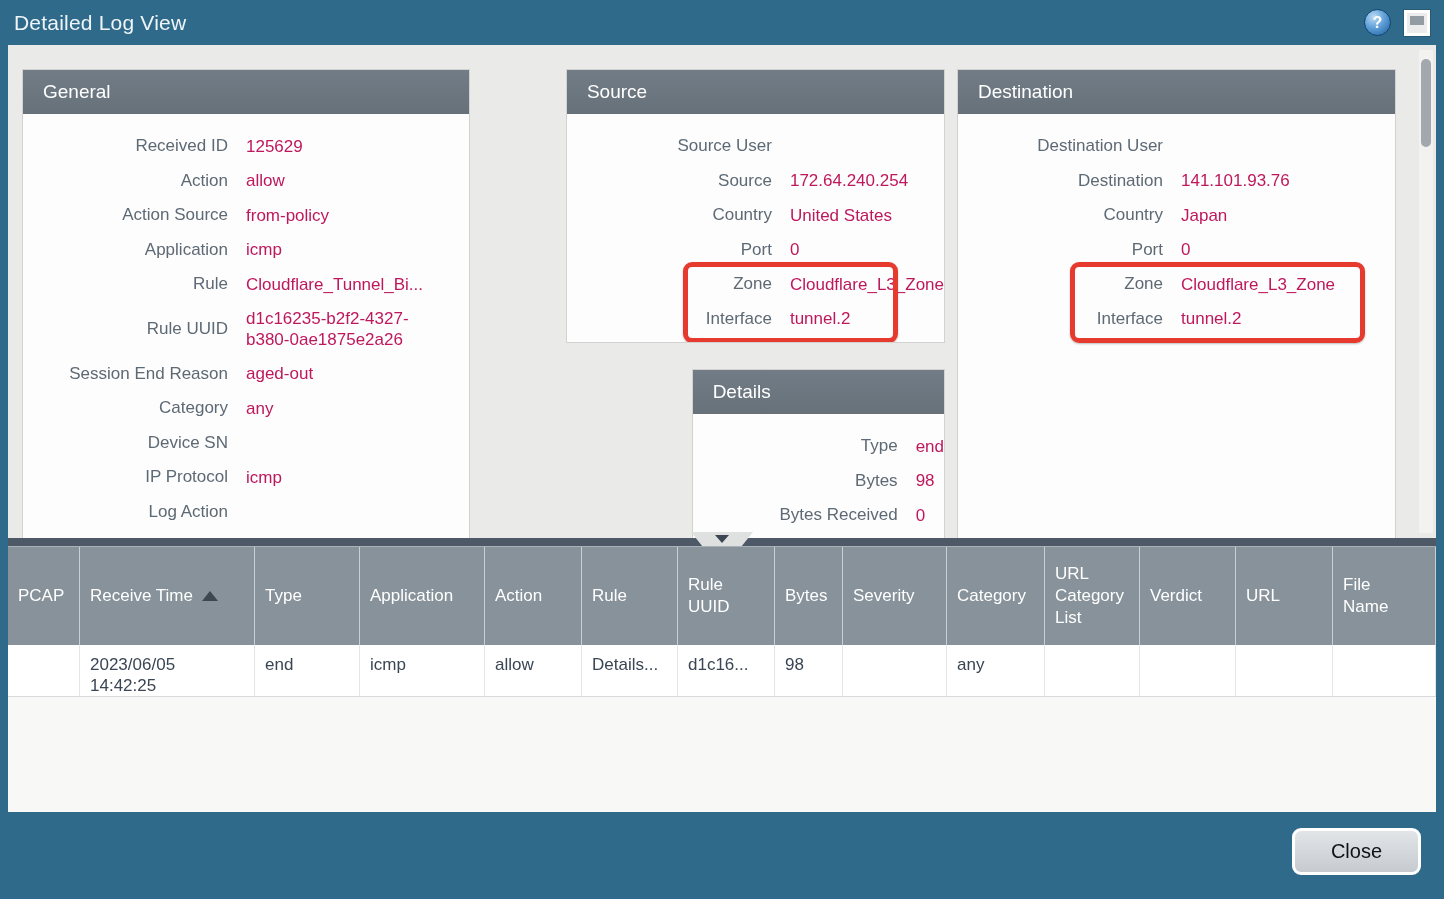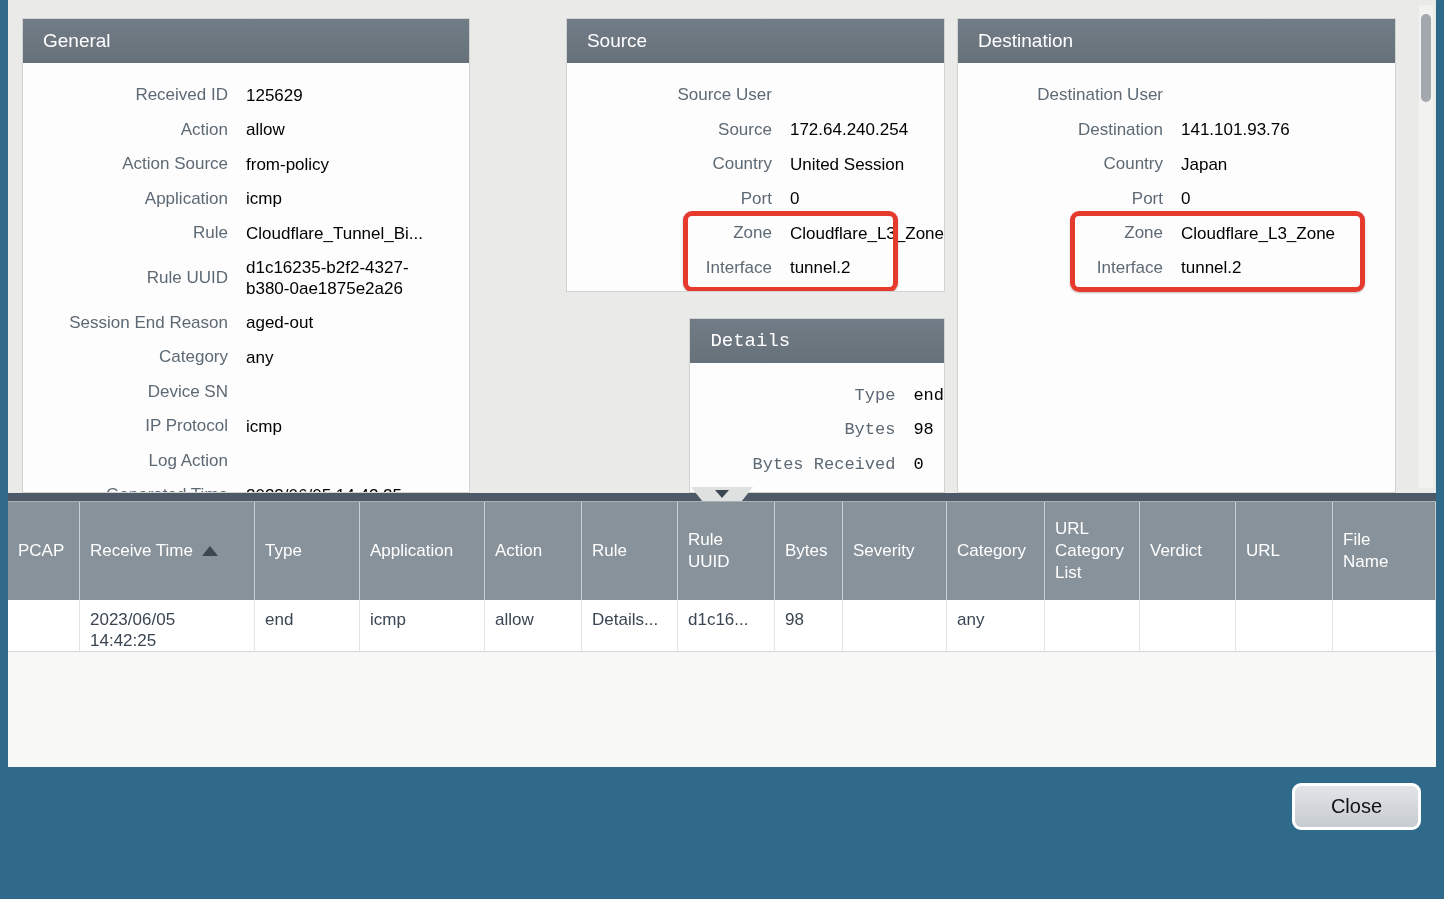--- a/index.html
+++ b/index.html
@@ -19,37 +19,37 @@
     display:flex; align-items:center; justify-content:center; cursor:pointer;
   }
   .win-icon{
     width:26px; height:26px; background:#ececec; border:3px solid #ffffff; cursor:pointer;
     box-shadow:0 0 0 1px rgba(0,0,0,.15);
   }
   .win-icon .inner{ margin:3px 3px 8px 3px; height:9px; background:#949ca3; }
   
   .content{
     position:relative; margin:0 8px; height:493px; background:#eaeae8;
-    display:flex; padding:18px 12px 0 14px; overflow:hidden;
+    display:flex; padding:24px 12px 0 14px; overflow:hidden;
   }
   .col{ display:flex; flex-direction:column; height:475px; overflow:hidden; }
   .col1{ width:448px; margin-right:12px; }
   .col2{ width:463px; margin-right:12px;align-items:flex-end; }
   .col3{ flex:1; margin-right:28px; }
   .panel{ background:#fdfdfd; border:1px solid #d2d2d0; display:flex; flex-direction:column; overflow:hidden; }
   .panel.fill{ height:100%; }
   .panel-header{
     flex:0 0 44px; background:linear-gradient(#727c86,#67717a);
     color:#ffffff; font-size:19px; line-height:44px; padding-left:20px;
   }
   .panel-body{ padding-top:15px; position:relative; flex:1; }
   .prow{ display:flex; align-items:center; height:34.5px; }
   .prow.tall{ height:55px; }
   .plabel{ flex:0 0 205px; text-align:right; color:#5d6974; font-size:17px; }
-  .pvalue{ margin-left:18px; color:#000000; font-size:17px; white-space:pre-line; line-height:21px; }
+  .pvalue{ margin-left:18px; color:#be185d; font-size:17px; white-space:pre-line; line-height:21px; }
   .src-details{ flex:0 0 274px; margin-bottom:26px; }
   .hl-group{ position:relative; }
   .red-box{
     position:absolute; top:-5px; bottom:-7px; left:116px; right:46px;
     border:5px solid #e63a2e; border-radius:9px;
     box-shadow:0 1px 2px rgba(0,0,0,.25); pointer-events:none; z-index:3;
   }
   .col3 .red-box{ left:112px; right:30px; }
   
   .vscroll{ position:absolute; top:5px; right:3px; width:14px; height:483px; background:#f2f2f0; }
@@ -100,20 +100,29 @@
     width:129px; height:47px; border:3px solid #ffffff; border-radius:9px;
     background:linear-gradient(#e2e5e8,#c6cbd0);
     font-family:"Liberation Sans", sans-serif; font-size:20px; color:#101316; cursor:pointer;margin-left:31px;
   }
 </style>
 </head>
 <body>
 
 <div class="app">
 
+  <div class="titlebar">
+    <span class="title">Detailed Log View</span>
+    <div class="titlebar-icons">
+      <div class="help-icon">?</div>
+      <div class="win-icon">
+          <div class="inner"></div>
+        </div>
+    </div>
+  </div>
 
   <div class="content">
 
     <div class="col col1">
       <div class="panel fill">
         <div class="panel-header">General</div>
         <div class="panel-body">
           <div class="prow">
               <span class="plabel">Received ID</span>
               <span class="pvalue">125629</span>
@@ -174,40 +183,40 @@
           <div class="prow">
               <span class="plabel">Source User</span>
               <span class="pvalue"></span>
             </div>
           <div class="prow">
               <span class="plabel">Source</span>
               <span class="pvalue">172.64.240.254</span>
             </div>
           <div class="prow">
               <span class="plabel">Country</span>
-              <span class="pvalue">United Session</span>
+              <span class="pvalue">United States</span>
             </div>
           <div class="prow">
               <span class="plabel">Port</span>
               <span class="pvalue">0</span>
             </div>
           <div class="hl-group">
             <div class="red-box"></div>
             <div class="prow">
                 <span class="plabel">Zone</span>
                 <span class="pvalue">Cloudflare_L3_Zone</span>
               </div>
             <div class="prow">
                 <span class="plabel">Interface</span>
                 <span class="pvalue">tunnel.2</span>
               </div>
           </div>
         </div>
       </div>
-      <div class="panel fill" style="flex:1;font-family:Liberation Mono, monospace;">
+      <div class="panel fill" style="flex:1;">
         <div class="panel-header">Details</div>
         <div class="panel-body">
           <div class="prow">
               <span class="plabel">Type</span>
               <span class="pvalue">end</span>
             </div>
           <div class="prow">
               <span class="plabel">Bytes</span>
               <span class="pvalue">98</span>
             </div>

